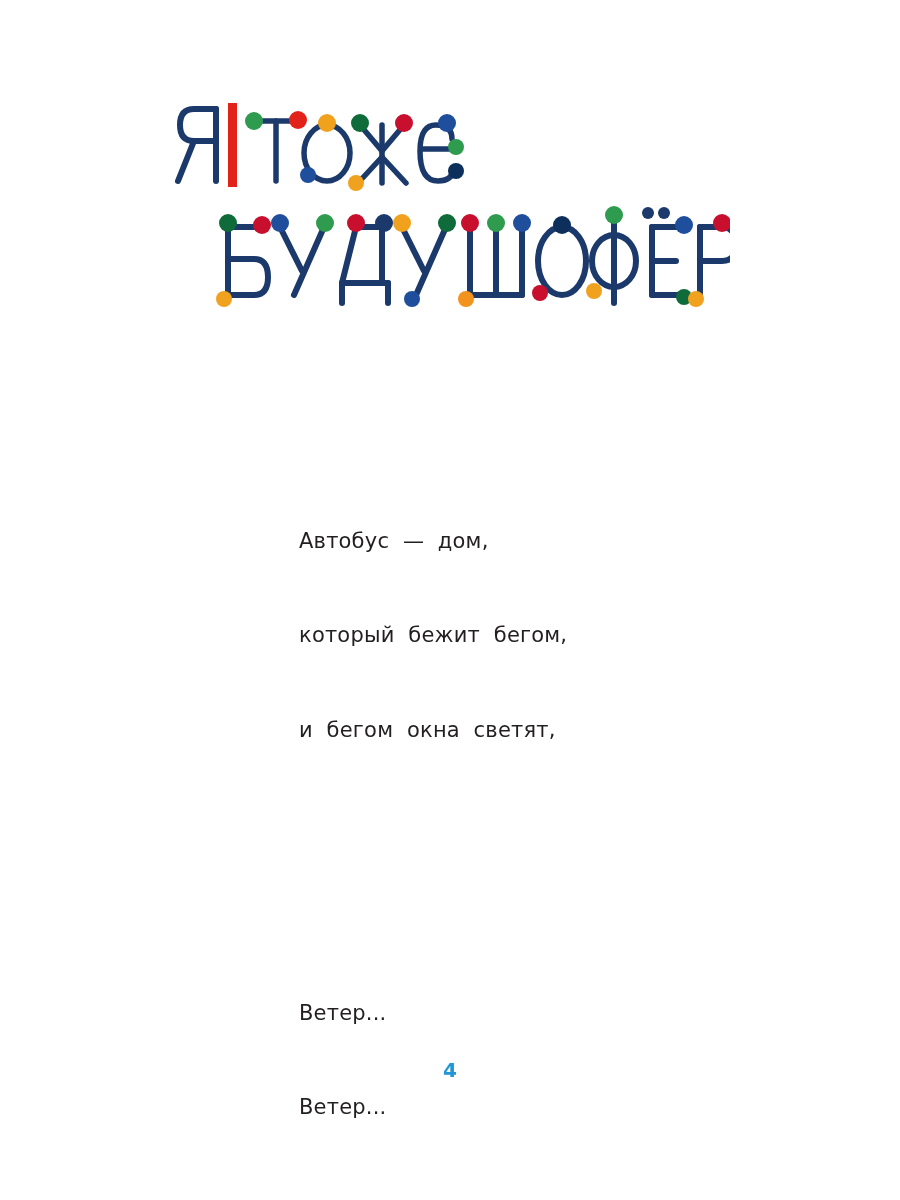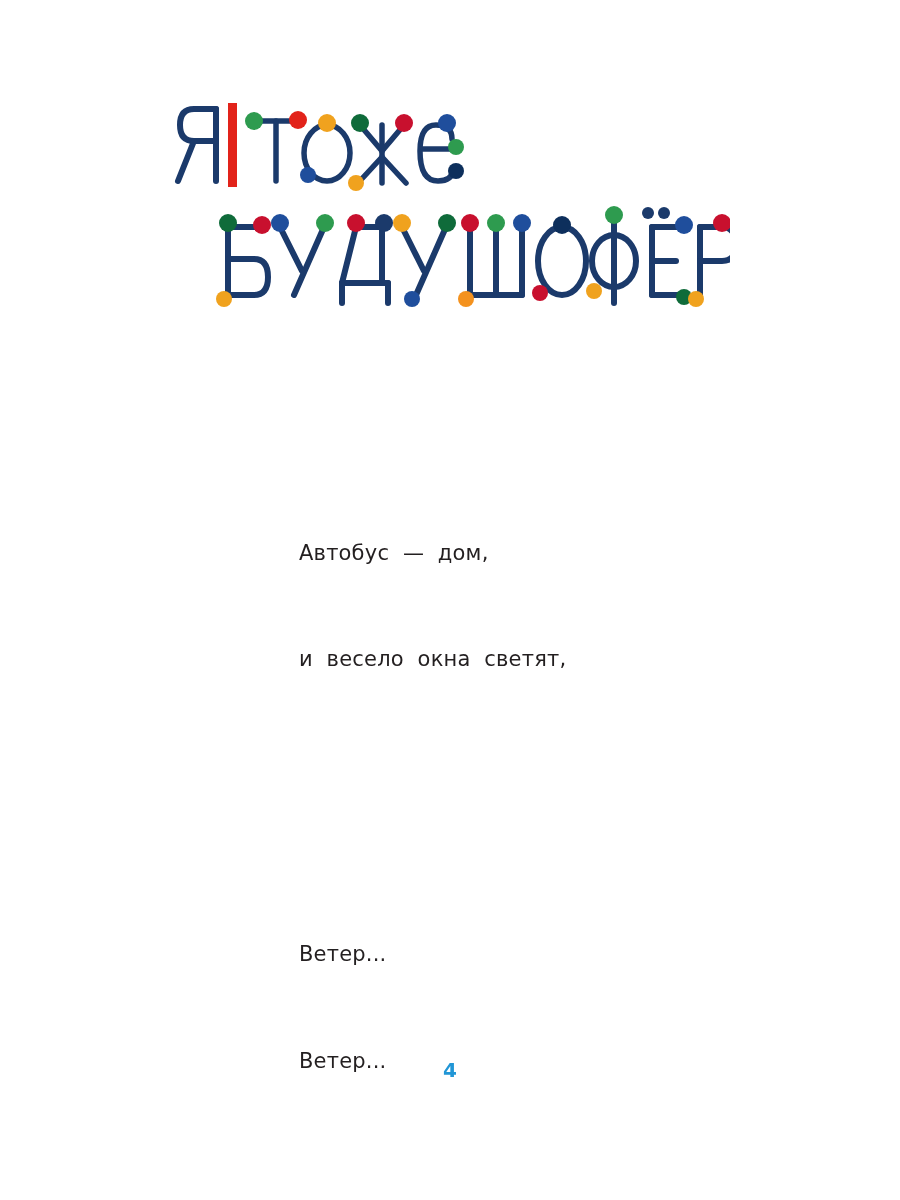--- a/index.html
+++ b/index.html
@@ -48,21 +48,20 @@
   }
   .stanza {
     margin: 0 0 31px 0;
   }
   .stanza:last-child {
     margin-bottom: 0;
   }
   .line {
     display: block;
     white-space: pre;
-    margin-top: 12px;
   }
 
   
   .folio {
     position: absolute;
     top: 1058px;
     left: 0;
     width: 900px;
     text-align: center;
     color: #2196d6;
@@ -199,21 +198,22 @@
       <g fill="none" stroke="#1b3a6b" stroke-width="6" stroke-linecap="round" stroke-linejoin="round">
       </g>
     </svg>
 
   </div>
 
   <div class="poem">
 
     <p class="stanza">
       <span class="line">Автобус  —  дом,</span>
-      <span class="line">и  весело  окна  светят,</span>
+      <span class="line">который  бежит  бегом,</span>
+      <span class="line">и  бегом  окна  светят,</span>
     </p>
 
     <p class="stanza">
       <span class="line">Ветер...</span>
       <span class="line">Ветер...</span>
       
       
       
       
       

